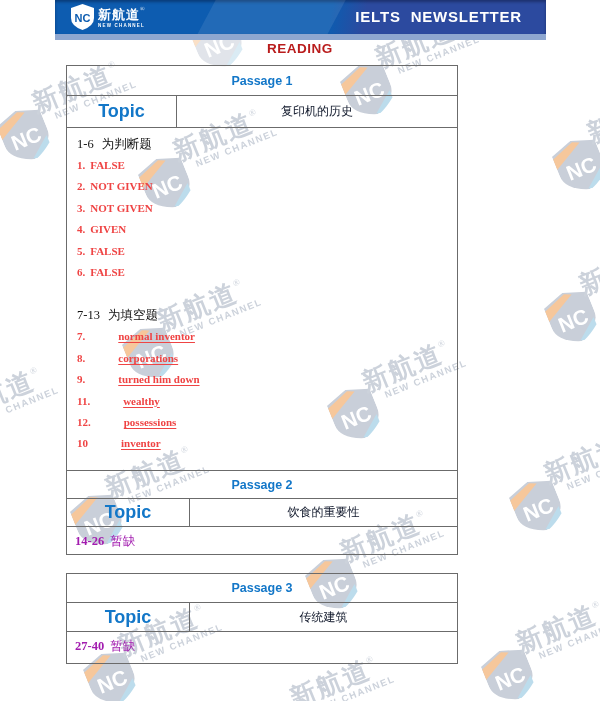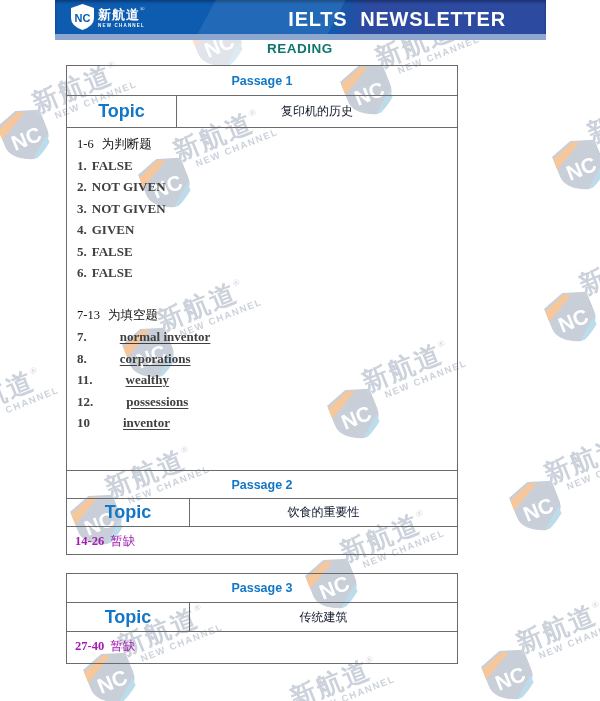--- a/index.html
+++ b/index.html
@@ -28,27 +28,27 @@
     background:rgba(255,255,255,.09);transform:skewX(-28deg);}
   .banner-strip{position:absolute;left:0;bottom:0;right:0;height:6px;background:#8ea7d0;}
   .logo{position:absolute;left:16px;top:4px;display:flex;align-items:center;gap:4px;}
   .logo-shield{width:23px;height:26px;}
   .logo-texts{display:flex;flex-direction:column;line-height:1;}
   .logo-cn{font-family:"Liberation Sans","DejaVu Sans",sans-serif;font-weight:bold;
            font-size:13px;color:#fff;letter-spacing:1px;}
   .logo-reg{font-size:6px;vertical-align:top;color:#fff;}
   .logo-en{font-family:"Liberation Sans","DejaVu Sans",sans-serif;font-weight:bold;
            font-size:4.5px;color:#fff;letter-spacing:1.2px;margin-top:2px;}
-  .banner-title{position:absolute;right:40px;top:8px;
+  .banner-title{position:absolute;right:24px;top:8px;
     font-family:"Liberation Sans","DejaVu Sans",sans-serif;font-weight:bold;
-    font-size:20px;color:#ffffff;letter-spacing:.8px;white-space:pre;}
+    font-size:15px;color:#ffffff;letter-spacing:.8px;white-space:pre;}
   
   .page-title{position:absolute;left:0;top:41px;width:600px;text-align:center;z-index:1;
     font-family:"Liberation Sans","DejaVu Sans",sans-serif;font-weight:bold;
-    font-size:13.5px;color:#0f766e;letter-spacing:.5px;}
+    font-size:13.5px;color:#b91c1c;letter-spacing:.5px;}
   
   .doc-table{position:absolute;left:66px;width:392px;z-index:1;
     border:1px solid #6b6b6b;box-sizing:border-box;background:transparent;}
   #table-1{top:65px;height:490px;}
   #table-2{top:573px;height:91px;}
   .row{box-sizing:border-box;border-bottom:1px solid #6b6b6b;}
   .row:last-child{border-bottom:none;}
   .row-passage{display:flex;align-items:center;justify-content:center;}
   .passage-title{font-family:"Liberation Sans","DejaVu Sans",sans-serif;font-weight:bold;
     font-size:12.5px;color:#1377c8;}
@@ -58,21 +58,21 @@
     font-family:"Liberation Sans","DejaVu Sans",sans-serif;font-weight:bold;
     font-size:18px;color:#1377c8;}
   .cell-topic-value{flex:1;display:flex;align-items:center;justify-content:center;
     font-size:12px;color:#0f172a;}
   .w110{width:110px;} .w123{width:123px;}
   .cell-answers{box-sizing:border-box;padding:6px 10px 0;}
   .sec-head{line-height:21px;font-size:12.5px;color:#111;}
   .sec-head .rng{font-weight:normal;}
   .sec-head .desc{margin-left:8px;}
   .sec-gap{margin-top:22px;}
-  .ans{line-height:21.4px;font-size:13px;font-weight:bold;color:#404040;}
+  .ans{line-height:21.4px;font-size:11px;font-weight:bold;color:#ef4444;}
   .ans .ans-num{margin-right:5px;}
   .ans .u{text-decoration:underline;text-underline-offset:2px;margin-left:28px;}
   .row-note{box-sizing:border-box;padding:6px 8px 0;font-size:12.5px;color:#a21caf;}
   .row-note .rng{font-weight:bold;}
   .row-note .desc{margin-left:6px;}
   
   .h30{height:30px;} .h32{height:32px;} .h343{height:343px;} .h28{height:28px;}
   
   .h29{height:29px;} .h33{height:33px;}
 </style>
@@ -293,20 +293,21 @@
     <div class="ans"><span class="ans-num">2.</span><span>NOT GIVEN</span></div>
     <div class="ans"><span class="ans-num">3.</span><span>NOT GIVEN</span></div>
     <div class="ans"><span class="ans-num">4.</span><span>GIVEN</span></div>
     <div class="ans"><span class="ans-num">5.</span><span>FALSE</span></div>
     <div class="ans"><span class="ans-num">6.</span><span>FALSE</span></div>
     <div class="sec-head sec-gap">
       <span class="rng">7-13</span><span class="desc">为填空题</span>
     </div>
     <div class="ans"><span class="ans-num">7.</span><span class="u">normal inventor</span></div>
     <div class="ans"><span class="ans-num">8.</span><span class="u">corporations</span></div>
+    <div class="ans"><span class="ans-num">9.</span><span class="u">turned him down</span></div>
     <div class="ans"><span class="ans-num">11.</span><span class="u">wealthy</span></div>
     <div class="ans"><span class="ans-num">12.</span><span class="u">possessions</span></div>
     <div class="ans"><span class="ans-num">10</span><span class="u">inventor</span></div>
   </div>
   <div class="row row-passage h28">
     <span class="passage-title">Passage 2</span>
   </div>
   <div class="row row-topic h28">
     <div class="cell-topic-label w123">Topic</div>
     <div class="cell-topic-value">饮食的重要性</div>

